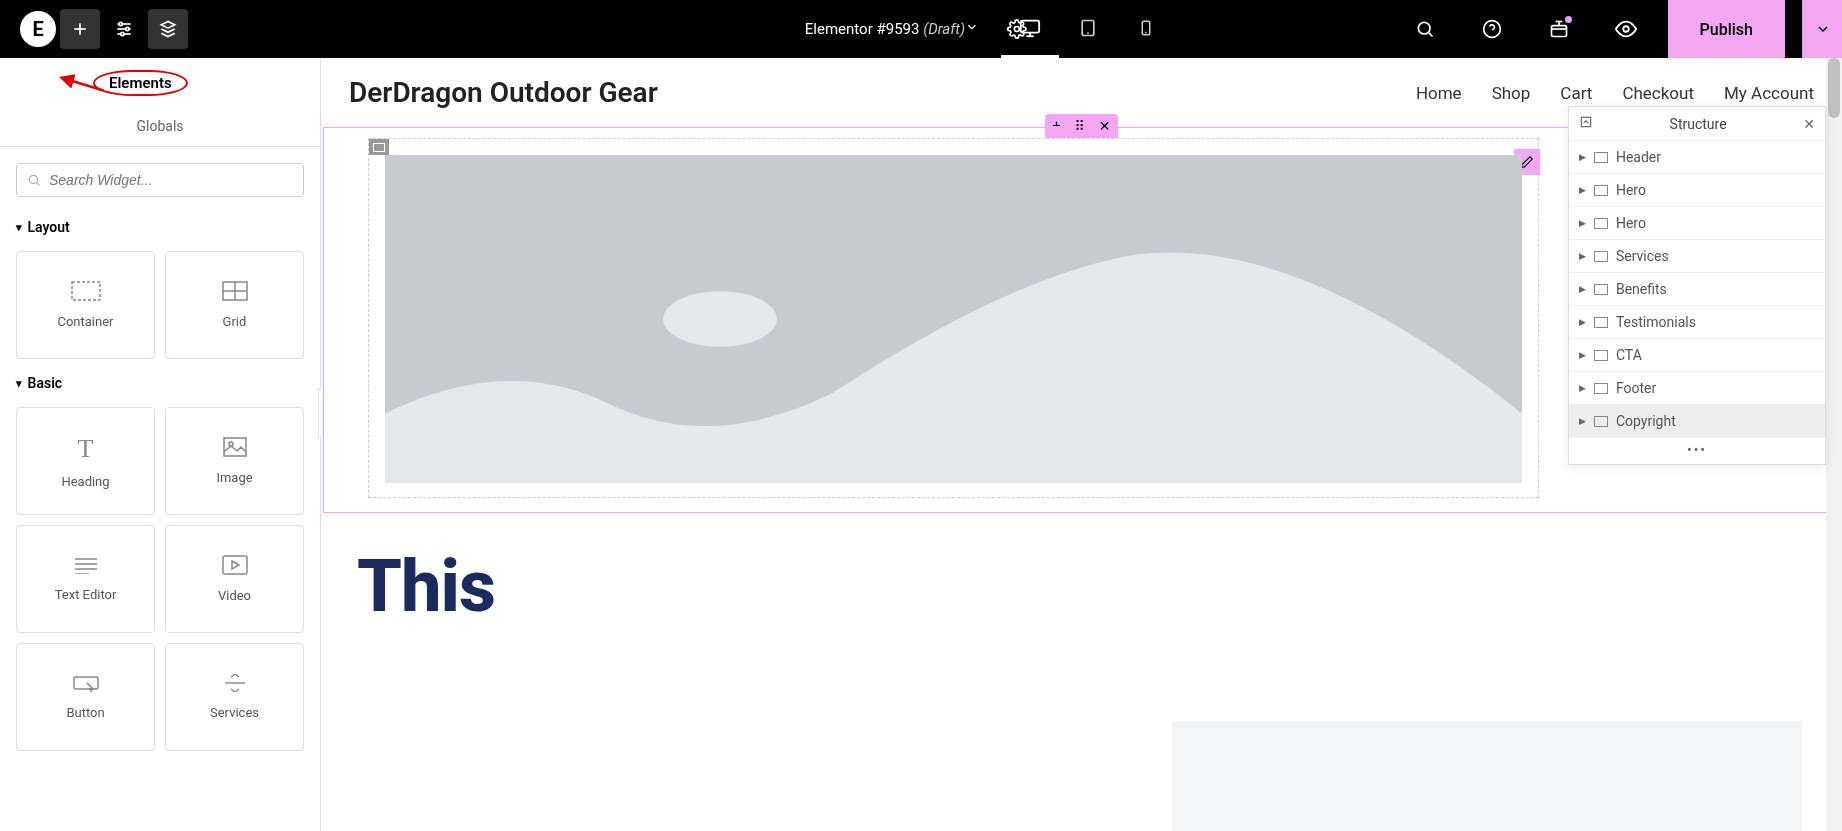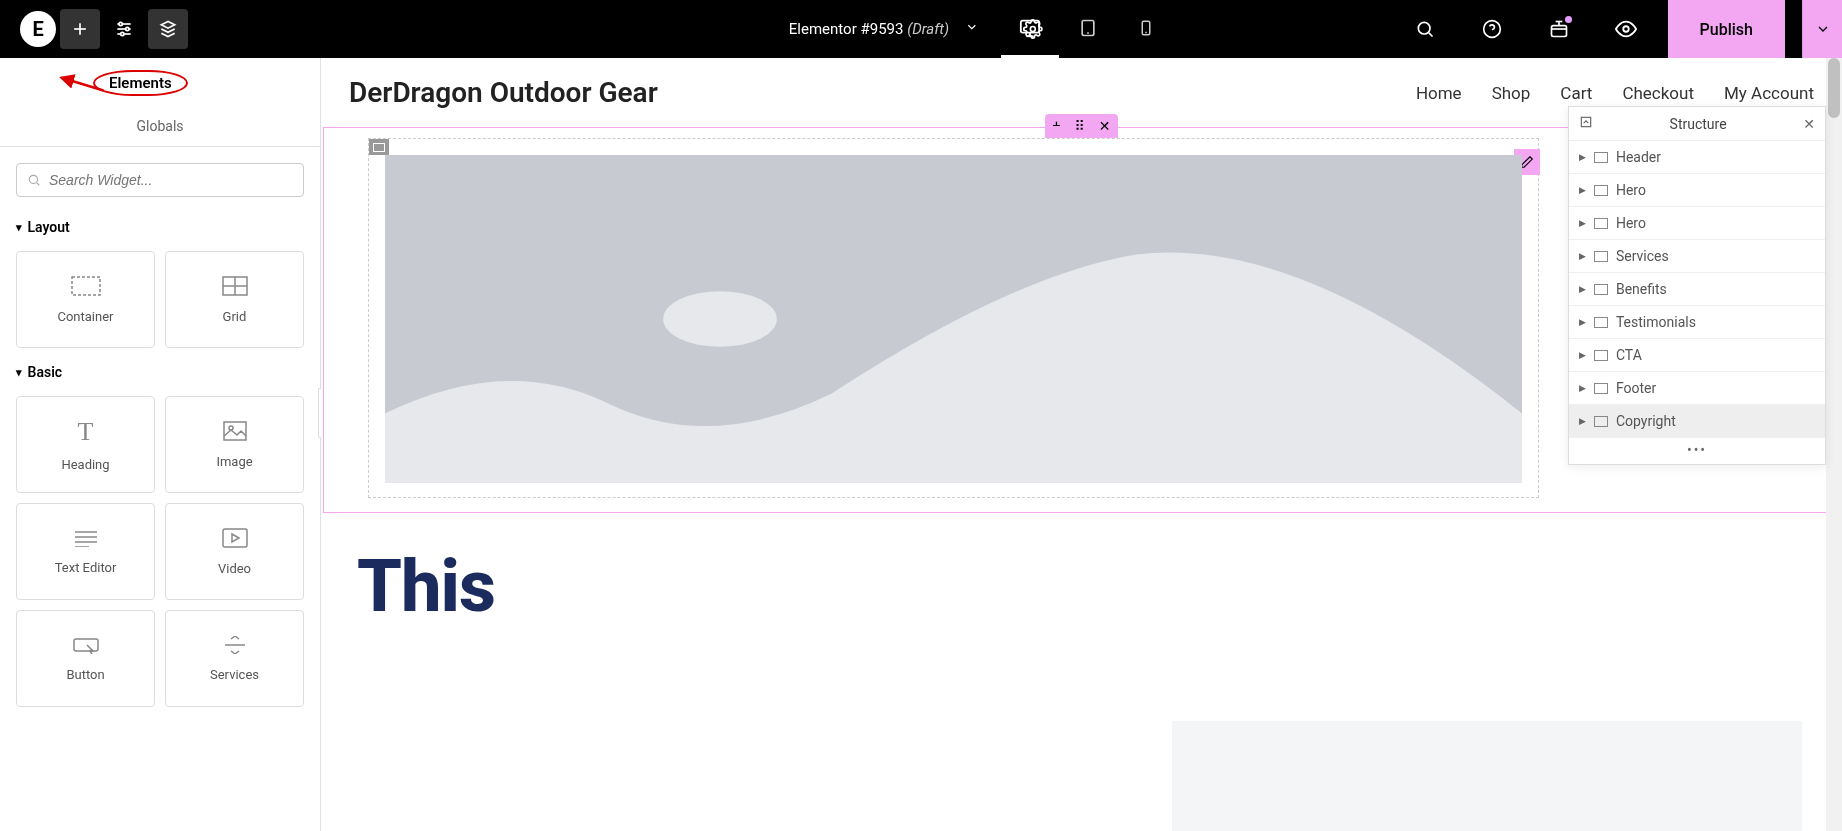--- a/index.html
+++ b/index.html
@@ -6,21 +6,21 @@
 body { font-family: -apple-system, BlinkMacSystemFont, "Segoe UI", Roboto, Arial, sans-serif; background: #fff; overflow: hidden; }
 
 
 .topbar { height: 58px; background: #000; display: flex; align-items: center; position: relative; }
 .topbar-left { display: flex; align-items: center; gap: 4px; padding-left: 20px; }
 .logo-circle { width: 36px; height: 36px; background: #fff; border-radius: 50%; display: flex; align-items: center; justify-content: center; font-weight: bold; color: #000; font-size: 20px; }
 .top-icon-btn { width: 40px; height: 40px; display: flex; align-items: center; justify-content: center; color: #fff; border-radius: 4px; cursor: pointer; }
 .top-icon-btn.active { background: #333; }
 .top-icon-btn svg { width: 20px; height: 20px; }
 
-.topbar-center { position: absolute; left: 50%; transform: translateX(-50%); display: flex; align-items: center; gap: 16px; color: #fff; font-size: 15px; }
+.topbar-center { position: absolute; left: 50%; transform: translateX(-50%); display: flex; align-items: center; gap: 0; color: #fff; font-size: 15px; }
 .doc-title .draft { font-style: italic; color: #ccc; }
 .chevron-down { color: #fff; }
 
 .device-switch { position: absolute; left: 50%; transform: translateX(80px); display: flex; align-items: center; gap: 0; }
 .device-btn { width: 58px; height: 58px; display: flex; align-items: center; justify-content: center; color: #ccc; cursor: pointer; border-bottom: 3px solid transparent; }
 .device-btn.active { border-bottom-color: #fff; color: #fff; }
 
 .topbar-right { margin-left: auto; display: flex; align-items: center; gap: 17px; }
 .right-icon-btn { width: 50px; height: 58px; display: flex; align-items: center; justify-content: center; color: #fff; cursor: pointer; position: relative; }
 .gift-dot { position: absolute; top: 16px; right: 12px; width: 7px; height: 7px; background: #e59cff; border-radius: 50%; }
@@ -40,21 +40,21 @@
 .sidebar-tab.active { color: #000; border-bottom: 2px solid #000; font-weight: 500; }
 
 .search-wrap { padding: 16px; }
 .search-box { width: 100%; display: flex; align-items: center; border: 1px solid #ccc; border-radius: 4px; padding: 8px 10px; gap: 8px; }
 .search-box input { border: none; outline: none; flex: 1; font-size: 14px; font-style: italic; color: #888; }
 
 .section-header { padding: 6px 16px; font-weight: 600; font-size: 14px; display: flex; align-items: center; gap: 6px; }
 .section-header::before { content: "▾"; font-size: 11px; }
 
 .widget-grid { display: grid; grid-template-columns: 1fr 1fr; gap: 10px; padding: 10px 16px; }
-.widget-card { border: 1px solid #ddd; border-radius: 4px; height: 97px; display: flex; flex-direction: column; align-items: center; justify-content: center; gap: 10px; cursor: grab; font-size: 13px; color: #555; }
+.widget-card { border: 1px solid #ddd; border-radius: 4px; height: 108px; display: flex; flex-direction: column; align-items: center; justify-content: center; gap: 10px; cursor: grab; font-size: 13px; color: #555; }
 .widget-card .wi { color: #888; }
 
 .collapse-handle { position: absolute; right: -12px; top: 330px; width: 14px; height: 50px; background: #fff; border: 1px solid #ddd; border-radius: 0 4px 4px 0; display: flex; align-items: center; justify-content: center; font-size: 10px; color: #666; cursor: pointer; }
 
 
 .canvas { flex: 1; background: #fff; position: relative; overflow: hidden; }
 .site-header { display: flex; align-items: center; justify-content: space-between; padding: 18px 28px; }
 .site-title { font-size: 28px; font-weight: 600; color: #222; }
 .site-nav { display: flex; gap: 30px; font-size: 17px; color: #333; }
 .site-nav span { cursor: pointer; }

